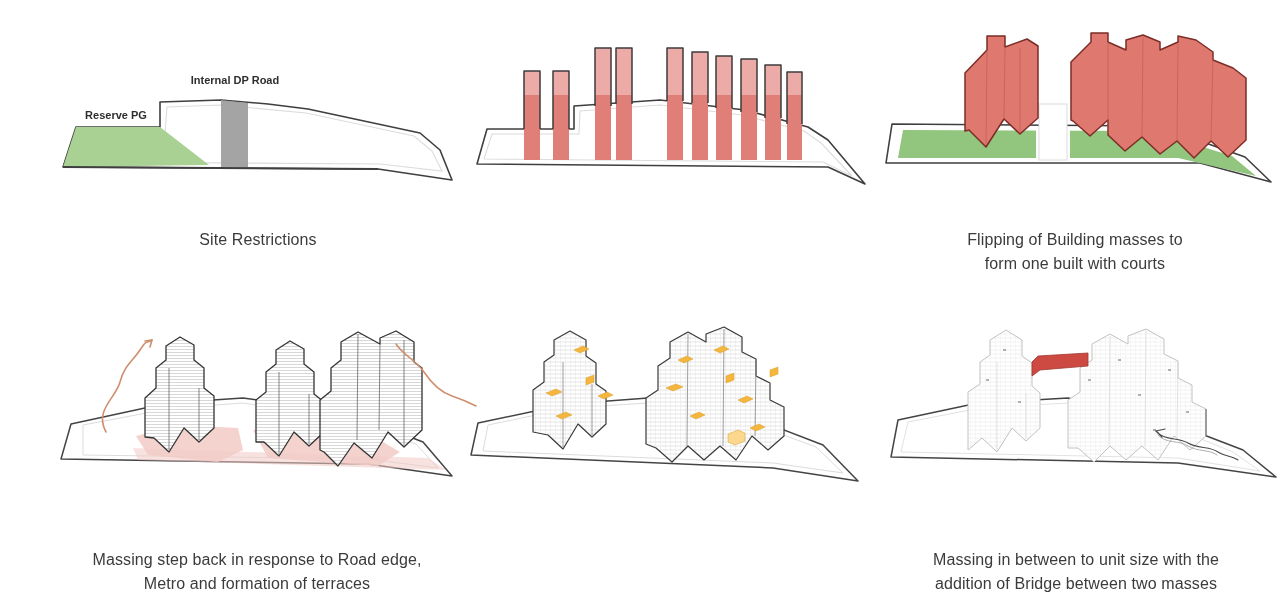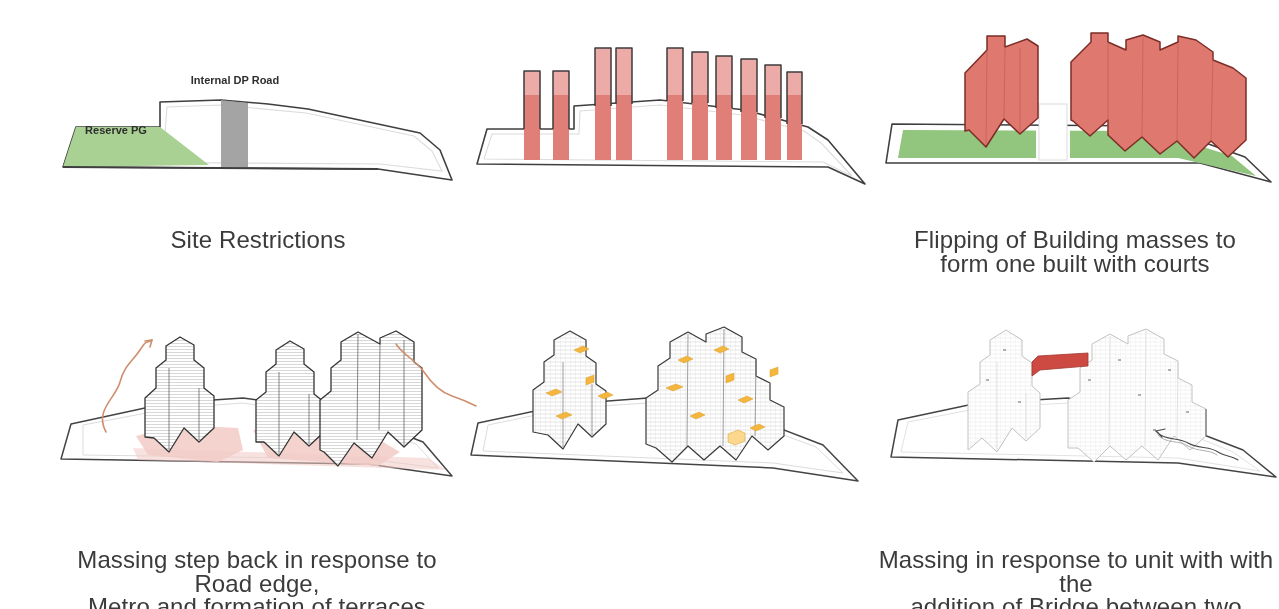--- a/index.html
+++ b/index.html
@@ -1,41 +1,41 @@
 <!DOCTYPE html>
 <html style="--ink: #3b3b3b; --outline-dark: #3f3f3f; --inner-line: #dcdcdc; --pg-green: #a9d193; --ground-green: #92c57d; --road-gray: #9c9c9c; --bar-light: #ecaba6; --bar-dark: #df7f78; --bar-outline: #3d3d3d; --mass-red: #df796f; --mass-outline: #7c2d27; --mass-crease: #b85b52; --podium-pink: #f2cbc7; --arrow-orange: #cf8f6e; --hatch-gray: #c6c6c6; --grid-gray: #d4d4d4; --faint-gray: #c2c2c2; --void-yellow: #f5b63e; --void-yellow-edge: #d99c25; --bridge-red: #cc4a41; --bridge-edge: #a03a33; --squiggle-dark: #4a4a4a;"><head>
 <meta charset="utf-8">
 <style>
   html,body{margin:0;padding:0;background:#ffffff;}
   .canvas{position:relative;width:1279px;height:609px;background:#fff;
           font-family:"Liberation Sans",sans-serif;overflow:hidden;margin-left:28px;}
   .diagram{position:absolute;}
   .caption{position:absolute;text-align:center;color:var(--ink,#3b3b3b);
-           font-size:24px;line-height:23.5px;font-weight:500;letter-spacing:.1px;}
+           font-size:16px;line-height:23.5px;font-weight:500;letter-spacing:.1px;}
   .caption span{display:block;}
   .small-label{position:absolute;font-size:11px;font-weight:700;color:#2e2e2e;
                text-align:center;white-space:nowrap;}
   svg{display:block;}
 </style>
 </head>
 <body>
 
 <div class="canvas">
 
   <svg class="diagram" style="left:0;top:0" width="440" height="210" viewBox="0 0 440 210">
     <g>
       <polygon points="35,167 48,127 132,127 132,102 193,100 240,104 280,109 392,133 412,150 424,180 350,169" style="fill:#ffffff;stroke:var(--outline-dark);stroke-width:1.6;stroke-linejoin:round"></polygon>
       <polyline points="52,162 62,133 137,133 139,107 193,105 278,113 386,136 404,151 414,171 352,164 52,162" style="fill:none;stroke:var(--inner-line);stroke-width:1.1"></polyline>
     </g>
     <polygon points="35,167 48,127 132,127 181,165" style="fill:var(--pg-green)"></polygon>
     <polygon points="193,100 220,103 220,168 193,168" style="fill:var(--road-gray);opacity:.92"></polygon>
     <line x1="35" y1="167" x2="350" y2="169" style="stroke:var(--outline-dark);stroke-width:2"></line>
   </svg>
   <div class="small-label" style="left:127px;top:74px;width:160px;">Internal DP Road</div>
-  <div class="small-label" style="left:38px;top:124px;width:100px;">Reserve PG</div>
+  <div class="small-label" style="left:38px;top:109px;width:100px;">Reserve PG</div>
 
   <svg class="diagram" style="left:440px;top:0" width="410" height="210" viewBox="440 0 410 210">
     <defs>
       <linearGradient id="barGrad" gradientUnits="userSpaceOnUse" x1="0" y1="40" x2="0" y2="160">
         <stop offset="0" style="stop-color:var(--bar-light)"></stop>
         <stop offset="0.458" style="stop-color:var(--bar-light)"></stop>
         <stop offset="0.458" style="stop-color:var(--bar-dark)"></stop>
         <stop offset="1" style="stop-color:var(--bar-dark)"></stop>
       </linearGradient>
     </defs>
@@ -206,17 +206,17 @@
   </div>
   <div class="caption" style="left:19px;top:548px;width:420px;">
     <span>Massing step back in response to Road edge,</span>
     <span>Metro and formation of terraces</span>
   </div>
   <div class="caption" style="left:857px;top:228px;width:380px;">
     <span>Flipping of Building masses to</span>
     <span>form one built with courts</span>
   </div>
   <div class="caption" style="left:848px;top:548px;width:400px;">
-    <span>Massing in response to unit with with the</span>
+    <span>Massing in between to unit size with the</span>
     <span>addition of Bridge between two masses</span>
   </div>
 
 </div>
 
 </body></html>

